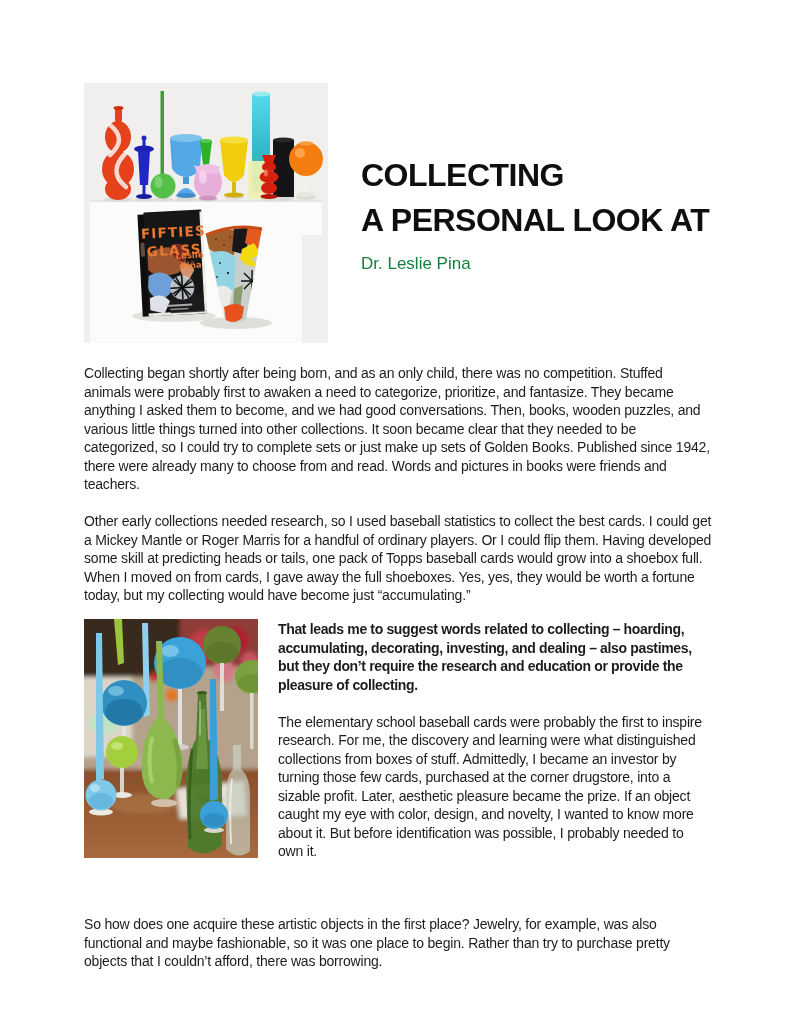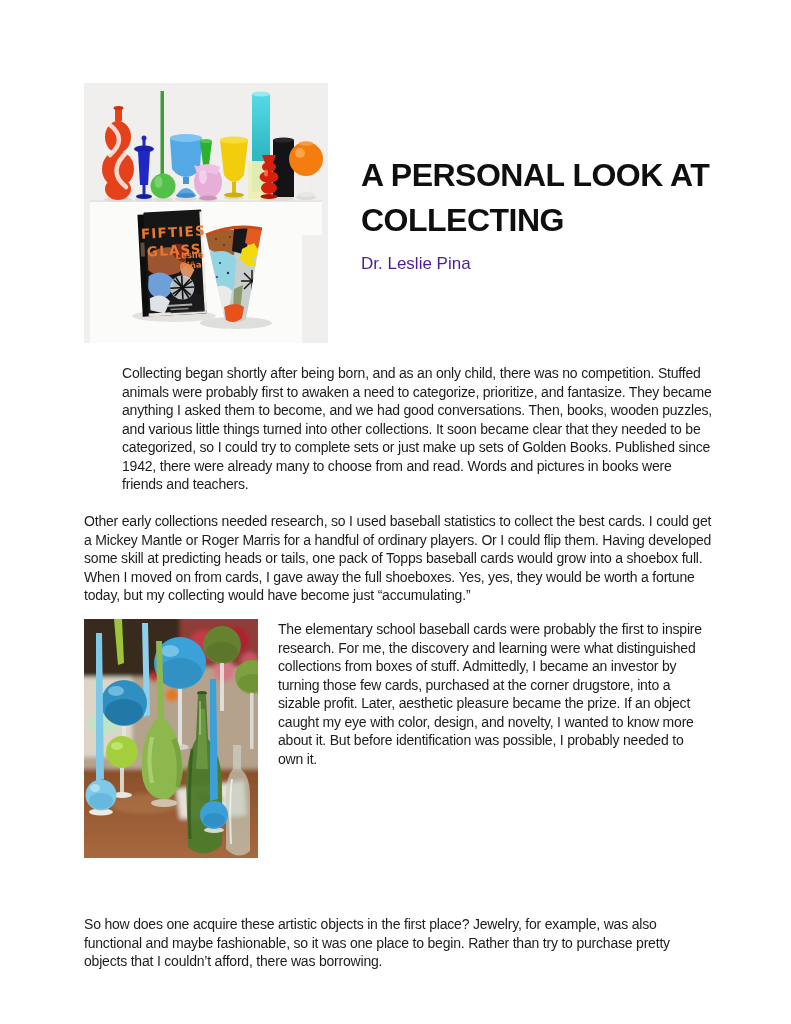--- a/index.html
+++ b/index.html
@@ -7,27 +7,27 @@
     position:relative;width:791px;height:1024px;background:#ffffff;
     font-family:"Liberation Sans",sans-serif;overflow:hidden;
   }
   .hero{position:absolute;left:84px;top:83px;width:244px;height:260px;}
   .photo2{width:174px;height:239px;flex:0 0 auto;}
   .title-block{position:absolute;left:361px;top:153px;}
   .title-line{
     margin:0;font-size:32px;line-height:45px;font-weight:700;
     letter-spacing:-0.5px;color:#0f0f0f;
   }
-  .author{margin-top:10px;font-size:17px;line-height:22px;color:#4c1d95;}
+  .author{margin-top:10px;font-size:17px;line-height:22px;color:#15803d;}
   p{
     margin:0;font-size:14px;line-height:18.5px;letter-spacing:-0.2px;
     color:#1c1c1c;text-align:left;
   }
   .tb1{position:absolute;left:84px;top:364px;width:628px;}
-  .tb1 p.first{margin-bottom:18.5px;margin-left:38px;}
+  .tb1 p.first{margin-bottom:18.5px;}
   .middle{position:absolute;left:84px;top:619px;width:628px;display:flex;align-items:flex-start;}
   .col{margin-left:20px;width:434px;padding-top:1px;}
   .col .boldp{font-weight:700;letter-spacing:-0.35px;margin-bottom:18.5px;}
   .tb2{position:absolute;left:84px;top:915px;width:628px;}
   .bkt{font:700 13.5px "DejaVu Sans",sans-serif;fill:#ea7830;letter-spacing:1.2px;}
   .bka{font:700 8.5px "DejaVu Sans",sans-serif;fill:#ea7830;}
 </style>
 </head>
 <body>
 
@@ -201,22 +201,22 @@
             <line x1="160" y1="190" x2="176" y2="206"></line>
               <line x1="176" y1="190" x2="160" y2="206"></line>
           </g>
         </g>
         <path d="M122,152 Q150,140 178,146" stroke="#c84d18" stroke-width="3" fill="none"></path>
       </g>
     </svg>
   </div>
 
   <div class="title-block">
+    <h1 class="title-line">COLLECTING</h1>
     <h1 class="title-line">A PERSONAL LOOK AT</h1>
-    <h1 class="title-line">COLLECTING</h1>
     <div class="author">Dr. Leslie Pina</div>
   </div>
 
   <div class="tb1">
     <p class="first">Collecting began shortly after being born, and as an only child, there was no competition. Stuffed animals were probably first to awaken a need to categorize, prioritize, and fantasize. They became anything I asked them to become, and we had good conversations. Then, books, wooden puzzles, and various little things turned into other collections. It soon became clear that they needed to be categorized, so I could try to complete sets or just make up sets of Golden Books. Published since 1942, there were already many to choose from and read. Words and pictures in books were friends and teachers.</p>
     <p>Other early collections needed research, so I used baseball statistics to collect the best cards. I could get a Mickey Mantle or Roger Marris for a handful of ordinary players. Or I could flip them. Having developed some skill at predicting heads or tails, one pack of Topps baseball cards would grow into a shoebox full. When I moved on from cards, I gave away the full shoeboxes. Yes, yes, they would be worth a fortune today, but my collecting would have become just “accumulating.”</p>
   </div>
 
   <div class="middle">
     <div class="photo2">
@@ -311,20 +311,21 @@
         <g>
           <path d="M12,14 L18,14 L20,160 L12,162 Z" fill="#7ec8e8"></path>
           <ellipse cx="17" cy="193" rx="12" ry="3.5" fill="#eceae2"></ellipse>
           <circle cx="17" cy="176" r="15.5" fill="#7ec8e8"></circle>
           <ellipse cx="17" cy="182" rx="12" ry="8" fill="#5aabd4" opacity="0.6"></ellipse>
           <ellipse cx="11" cy="169" rx="5" ry="4" fill="#b8e4f6" opacity="0.8"></ellipse>
         </g>
       </svg>
     </div>
     <div class="col">
+      <p class="boldp">That leads me to suggest words related to collecting – hoarding, accumulating, decorating, investing, and dealing – also pastimes, but they don’t require the research and education or provide the pleasure of collecting.</p>
       <p>The elementary school baseball cards were probably the first to inspire research. For me, the discovery and learning were what distinguished collections from boxes of stuff. Admittedly, I became an investor by turning those few cards, purchased at the corner drugstore, into a sizable profit. Later, aesthetic pleasure became the prize. If an object caught my eye with color, design, and novelty, I wanted to know more about it. But before identification was possible, I probably needed to own it.</p>
     </div>
   </div>
 
   <div class="tb2">
     <p>So how does one acquire these artistic objects in the first place? Jewelry, for example, was also functional and maybe fashionable, so it was one place to begin. Rather than try to purchase pretty objects that I couldn’t afford, there was borrowing.</p>
   </div>
 
 </div>
 

